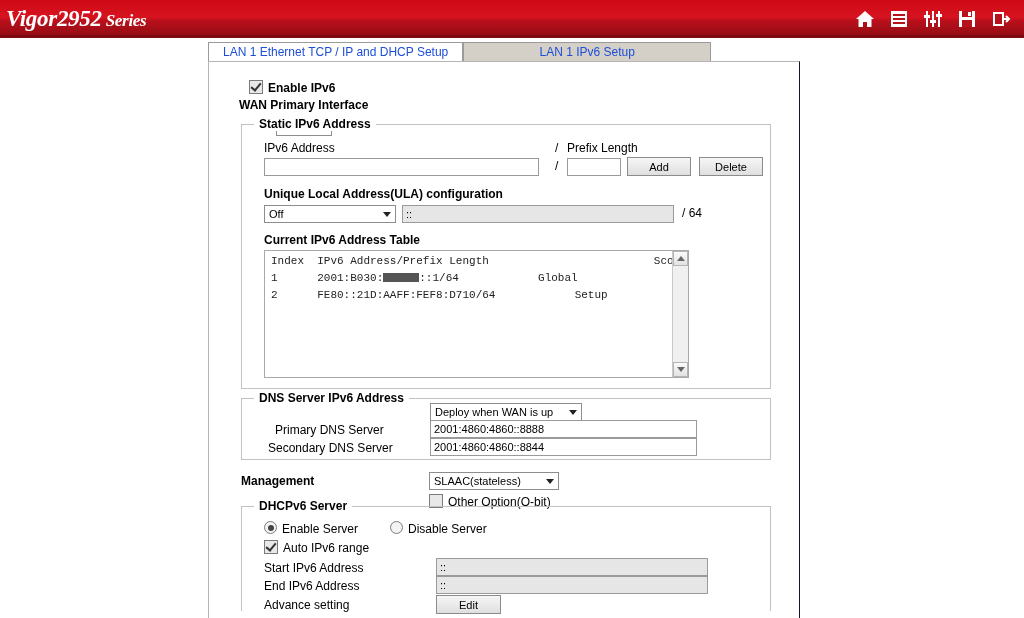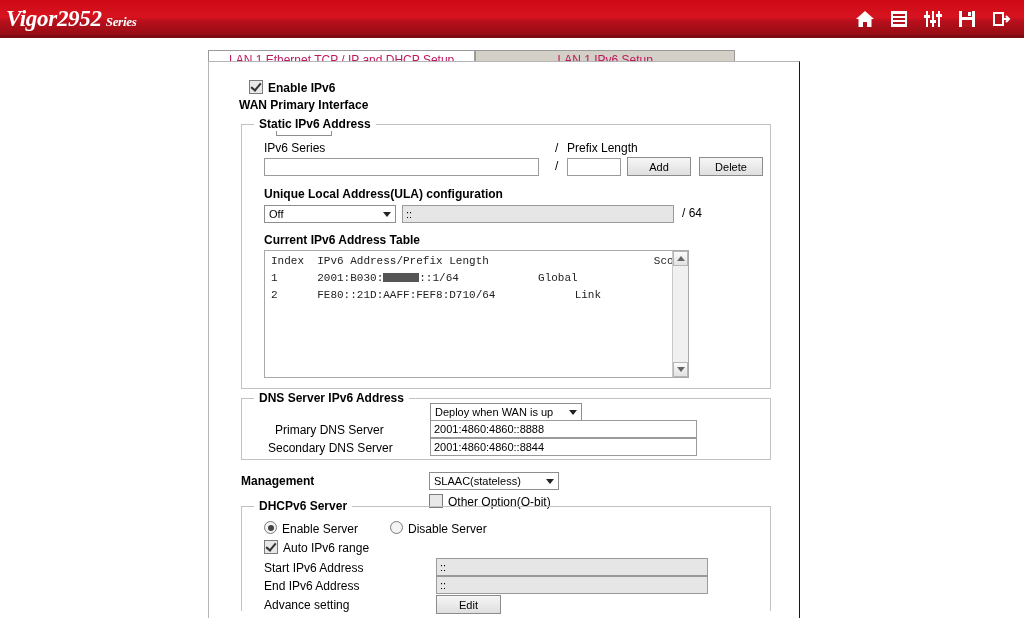--- a/index.html
+++ b/index.html
@@ -36,21 +36,21 @@
     left: 6px; top: 6px;
     color: #ffffff;
     font-style: italic;
     font-weight: bold;
     font-size: 23px;
     letter-spacing: -0.3px;
     white-space: nowrap;
     font-family: "Liberation Serif", serif;
   }
   .logo .series {
-    font-size: 13px;
+    font-size: 17px;
     font-weight: bold;
     font-style: italic;
     margin-left: 4px;
   }
   .header-icons {
     position: absolute;
     right: 10px; top: 6px;
     display: flex;
     gap: 8px;
     align-items: center;
@@ -68,28 +68,27 @@
   .tabs {
     position: absolute;
     left: 208px; top: 42px;
     display: flex;
     align-items: flex-end;
   }
   .tab {
     height: 19px;
     line-height: 19px;
     font-size: 12px;
-    color: #be185d;
-    padding: 0 20px;
+    color: #1d4ed8;
+    padding: 0 14px;
     border: 1px solid #9a9a9a;
     border-bottom: none;
     text-align: center;
     cursor: pointer;
     white-space: nowrap;
-    margin-top: 8px;
   }
   .tab.inactive {
     background: #ffffff;
     min-width: 218px;
   }
   .tab.active {
     background: #d4d0c8;
     min-width: 218px;
     border-color: #9a9a9a;
   }
@@ -353,21 +352,21 @@
     <span>WAN Primary Interface</span>
     <span class="fakesel" style="width:56px;">
       <span>WAN1</span>
       <span class="arrow"></span>
     </span>
   </div>
 
   <div class="fs" style="left:32px; top:62px; width:530px; height:265px;">
     <div class="fs-legend">Static IPv6 Address</div>
 
-    <div class="lbl" style="position:absolute; left:22px; top:16px;">IPv6 Series</div>
+    <div class="lbl" style="position:absolute; left:22px; top:16px;">IPv6 Address</div>
     <div class="lbl" style="position:absolute; left:313px; top:16px;">/</div>
     <div class="lbl" style="position:absolute; left:325px; top:16px;">Prefix Length</div>
 
     <input class="txt" style="position: absolute; left: 22px; top: 33px; width: 275px;" value="">
     <div class="lbl" style="position:absolute; left:313px; top:34px;">/</div>
     <input class="txt" style="position: absolute; left: 325px; top: 33px; width: 54px;" value="">
     <button class="btn" style="position:absolute; left:385px; top:32px; width:64px;">Add</button>
     <button class="btn" style="position:absolute; left:457px; top:32px; width:64px;">Delete</button>
 
     <div class="lbl b" style="position:absolute; left:22px; top:62px;">Unique Local Address(ULA) configuration</div>
@@ -375,21 +374,21 @@
       <span>Off</span>
       <span class="arrow"></span>
     </span>
     <input class="txt grey" style="position: absolute; left: 160px; top: 80px; width: 272px;" readonly="" value="::">
     <div class="lbl" style="position:absolute; left:440px; top:81px;">/ 64</div>
 
     <div class="lbl b" style="position:absolute; left:22px; top:108px;">Current IPv6 Address Table</div>
     <div class="table-box" style="left:22px; top:125px; width:425px; height:128px;">
       <pre><span>Index  IPv6 Address/Prefix Length                         Scope</span></pre>
       <pre style="padding-top:0;"><span>1</span>      <span>2001:B030:</span><span class="redact"></span><span>::1/64</span>            <span>Global</span></pre>
-      <pre style="padding-top:0;"><span>2</span>      <span>FE80::21D:AAFF:FEF8:D710/64</span>            <span>Link</span></pre>
+      <pre style="padding-top:0;"><span>2</span>      <span>FE80::21D:AAFF:FEF8:D710/64</span>            <span>Setup</span></pre>
       <div class="scroll">
         <div class="sbtn up">
             <span class="tri-up"></span>
           </div>
         <div class="sbtn down">
             <span class="tri-down"></span>
           </div>
       </div>
     </div>
   </div>

